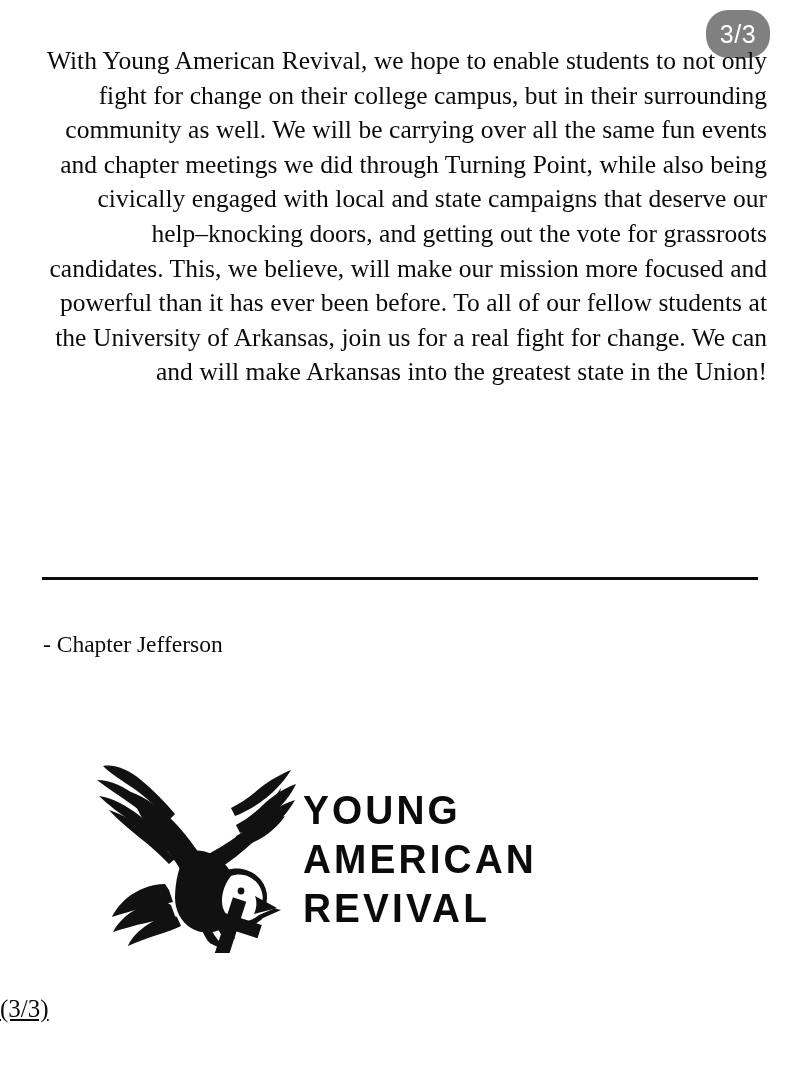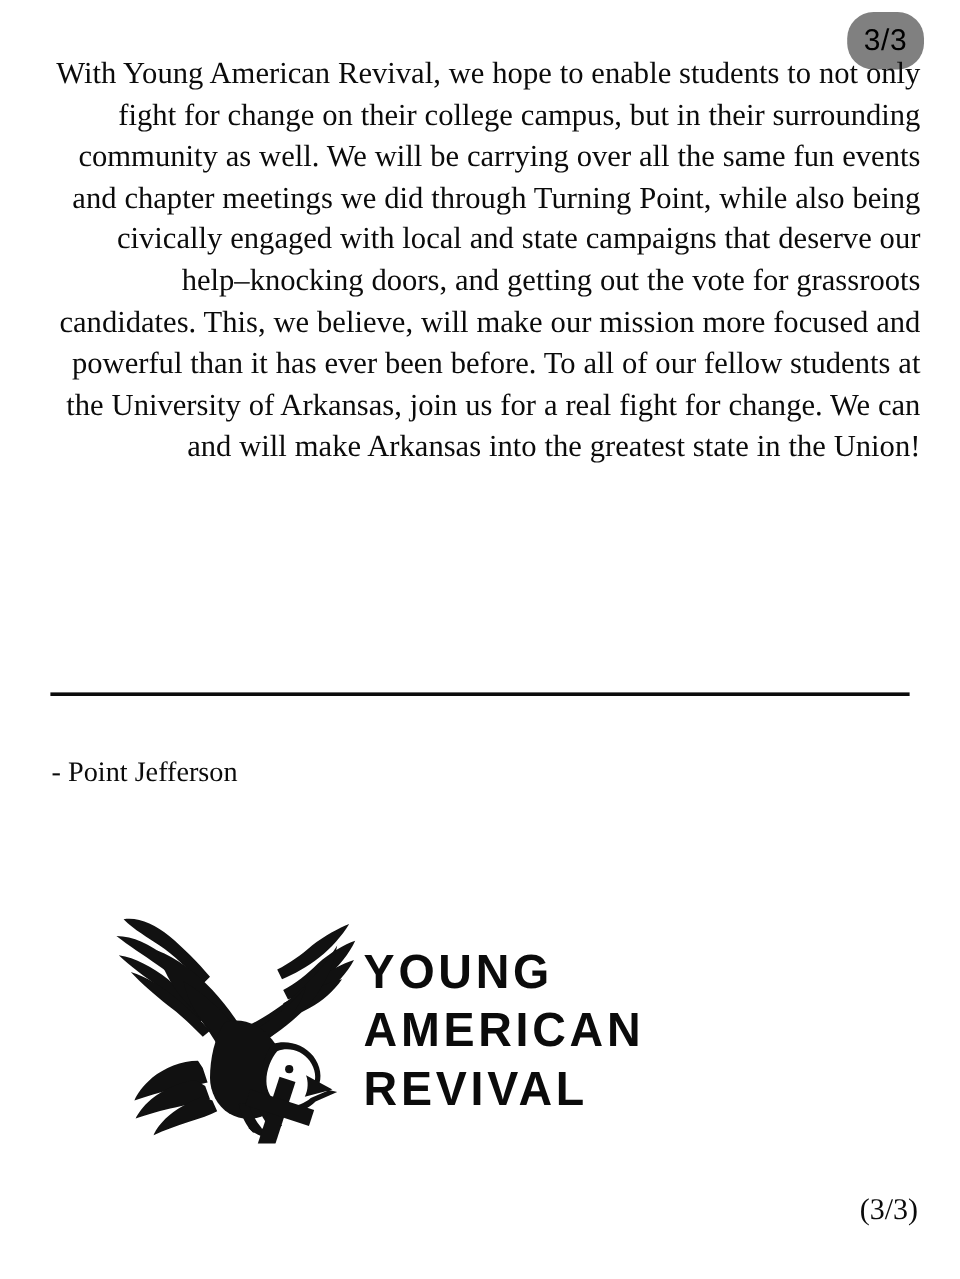--- a/index.html
+++ b/index.html
@@ -19,21 +19,21 @@
 
   
   .page-pill {
     position: absolute;
     top: 10px;
     left: 706px;
     width: 64px;
     height: 48px;
     border-radius: 22px;
     background: #808080;
-    color: #000000;
+    color: #ffffff;
     font-family: "Liberation Sans", "DejaVu Sans", sans-serif;
     font-size: 25px;
     line-height: 48px;
     text-align: center;
     letter-spacing: 0.5px;
     user-select: none;
   }
 
   
   .doc {
@@ -129,41 +129,41 @@
     transform-origin: left center;
     white-space: nowrap;
   }
 
   
   .footer-page {
     position: absolute;
     left: 0;
     top: 994px;
     width: 765px;
-    text-align: right;
     font-size: 25px;
     line-height: 30px;
     color: #0b0b0b;
+    text-decoration: underline;
   }
 </style>
 </head>
 <body>
 
 <div class="page-pill">3/3</div>
 
 <div class="doc">
   <p class="para">With Young American Revival, we hope to enable students to not only fight for change on their college campus, but in their surrounding community as well. We will be carrying over all the same fun events and chapter meetings we did through Turning Point, while also being civically engaged with local and state campaigns that deserve our help–knocking doors, and getting out the vote for grassroots candidates. This, we believe, will make our mission more focused and powerful than it has ever been before. To all of our fellow students at the University of Arkansas, join us for a real fight for change. We can and will make Arkansas into the greatest state in the Union!</p>
 </div>
 
 <div class="rule-wrap">
   <div class="rule"></div>
 </div>
 
 <div class="quote-block">
-  <p class="quote-attrib">- Point Jefferson</p>
+  <p class="quote-attrib">- Chapter Jefferson</p>
 </div>
 
 <div class="logo">
   <div class="logo-mark">
     <svg viewBox="0 0 205 205" xmlns="http://www.w3.org/2000/svg" aria-hidden="true">
       <g fill="#111111">
 
         <path d="M8 18 C20 16 34 22 46 32 C58 42 70 54 80 66 L74 72 C62 60 50 48 38 40 C28 33 17 27 8 18 Z"></path>
         <path d="M2 32 C16 32 30 39 43 49 C56 59 68 71 78 82 L72 88 C60 76 48 64 36 56 C25 48 12 40 2 32 Z"></path>
         <path d="M4 48 C18 50 32 58 45 68 C57 78 68 89 77 99 L71 104 C60 93 49 82 37 74 C26 66 13 57 4 48 Z"></path>

